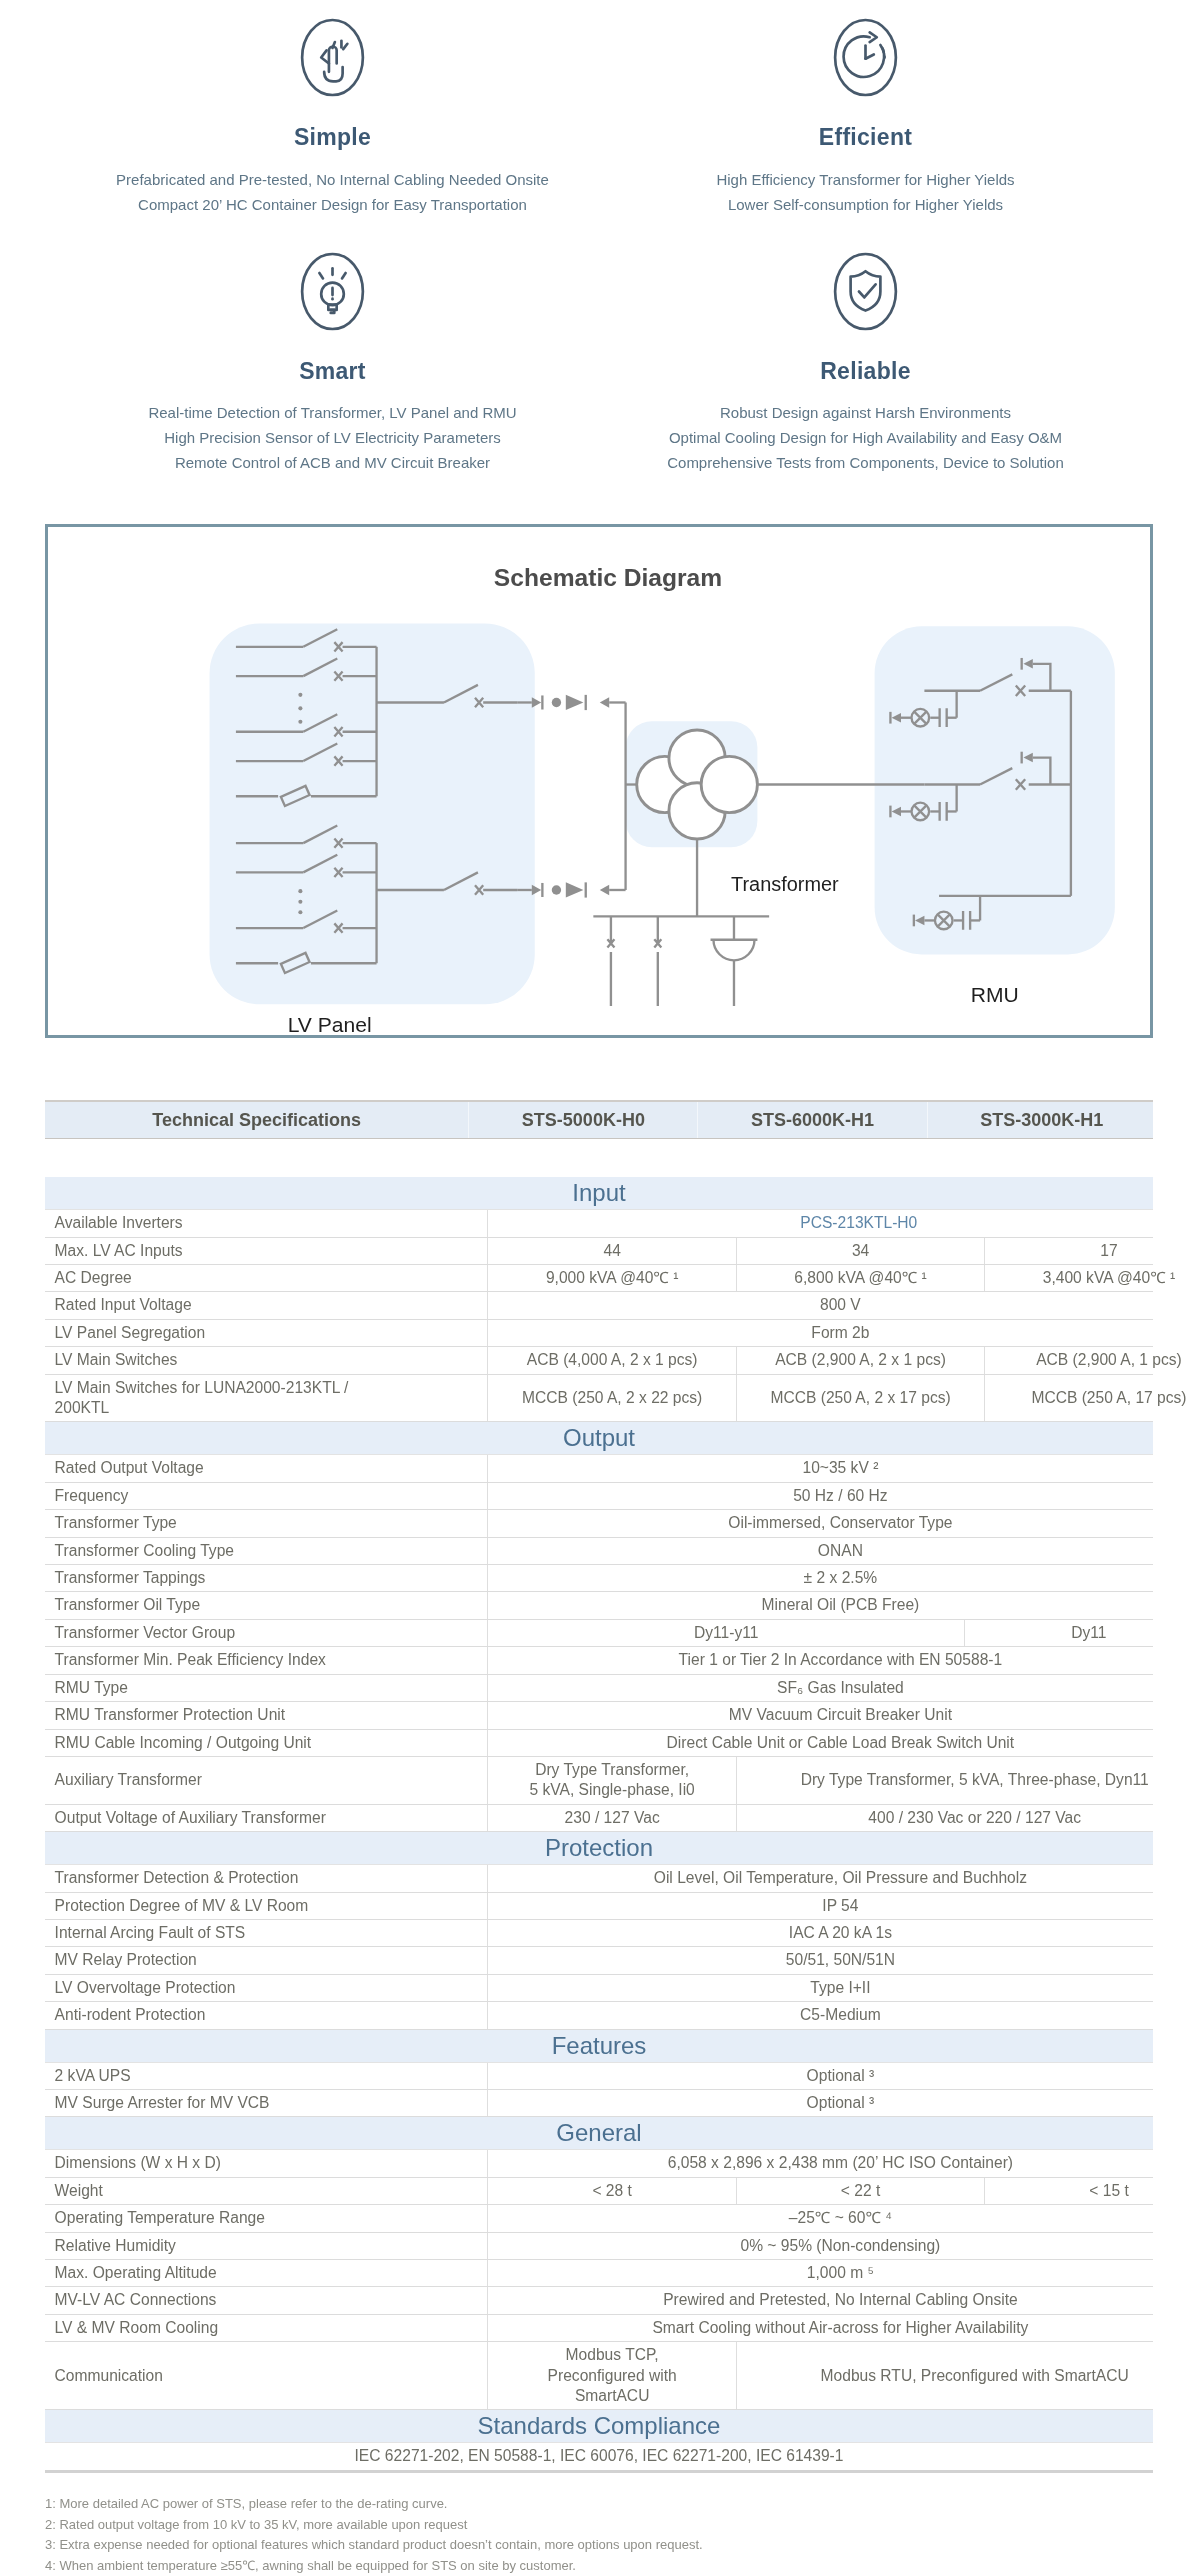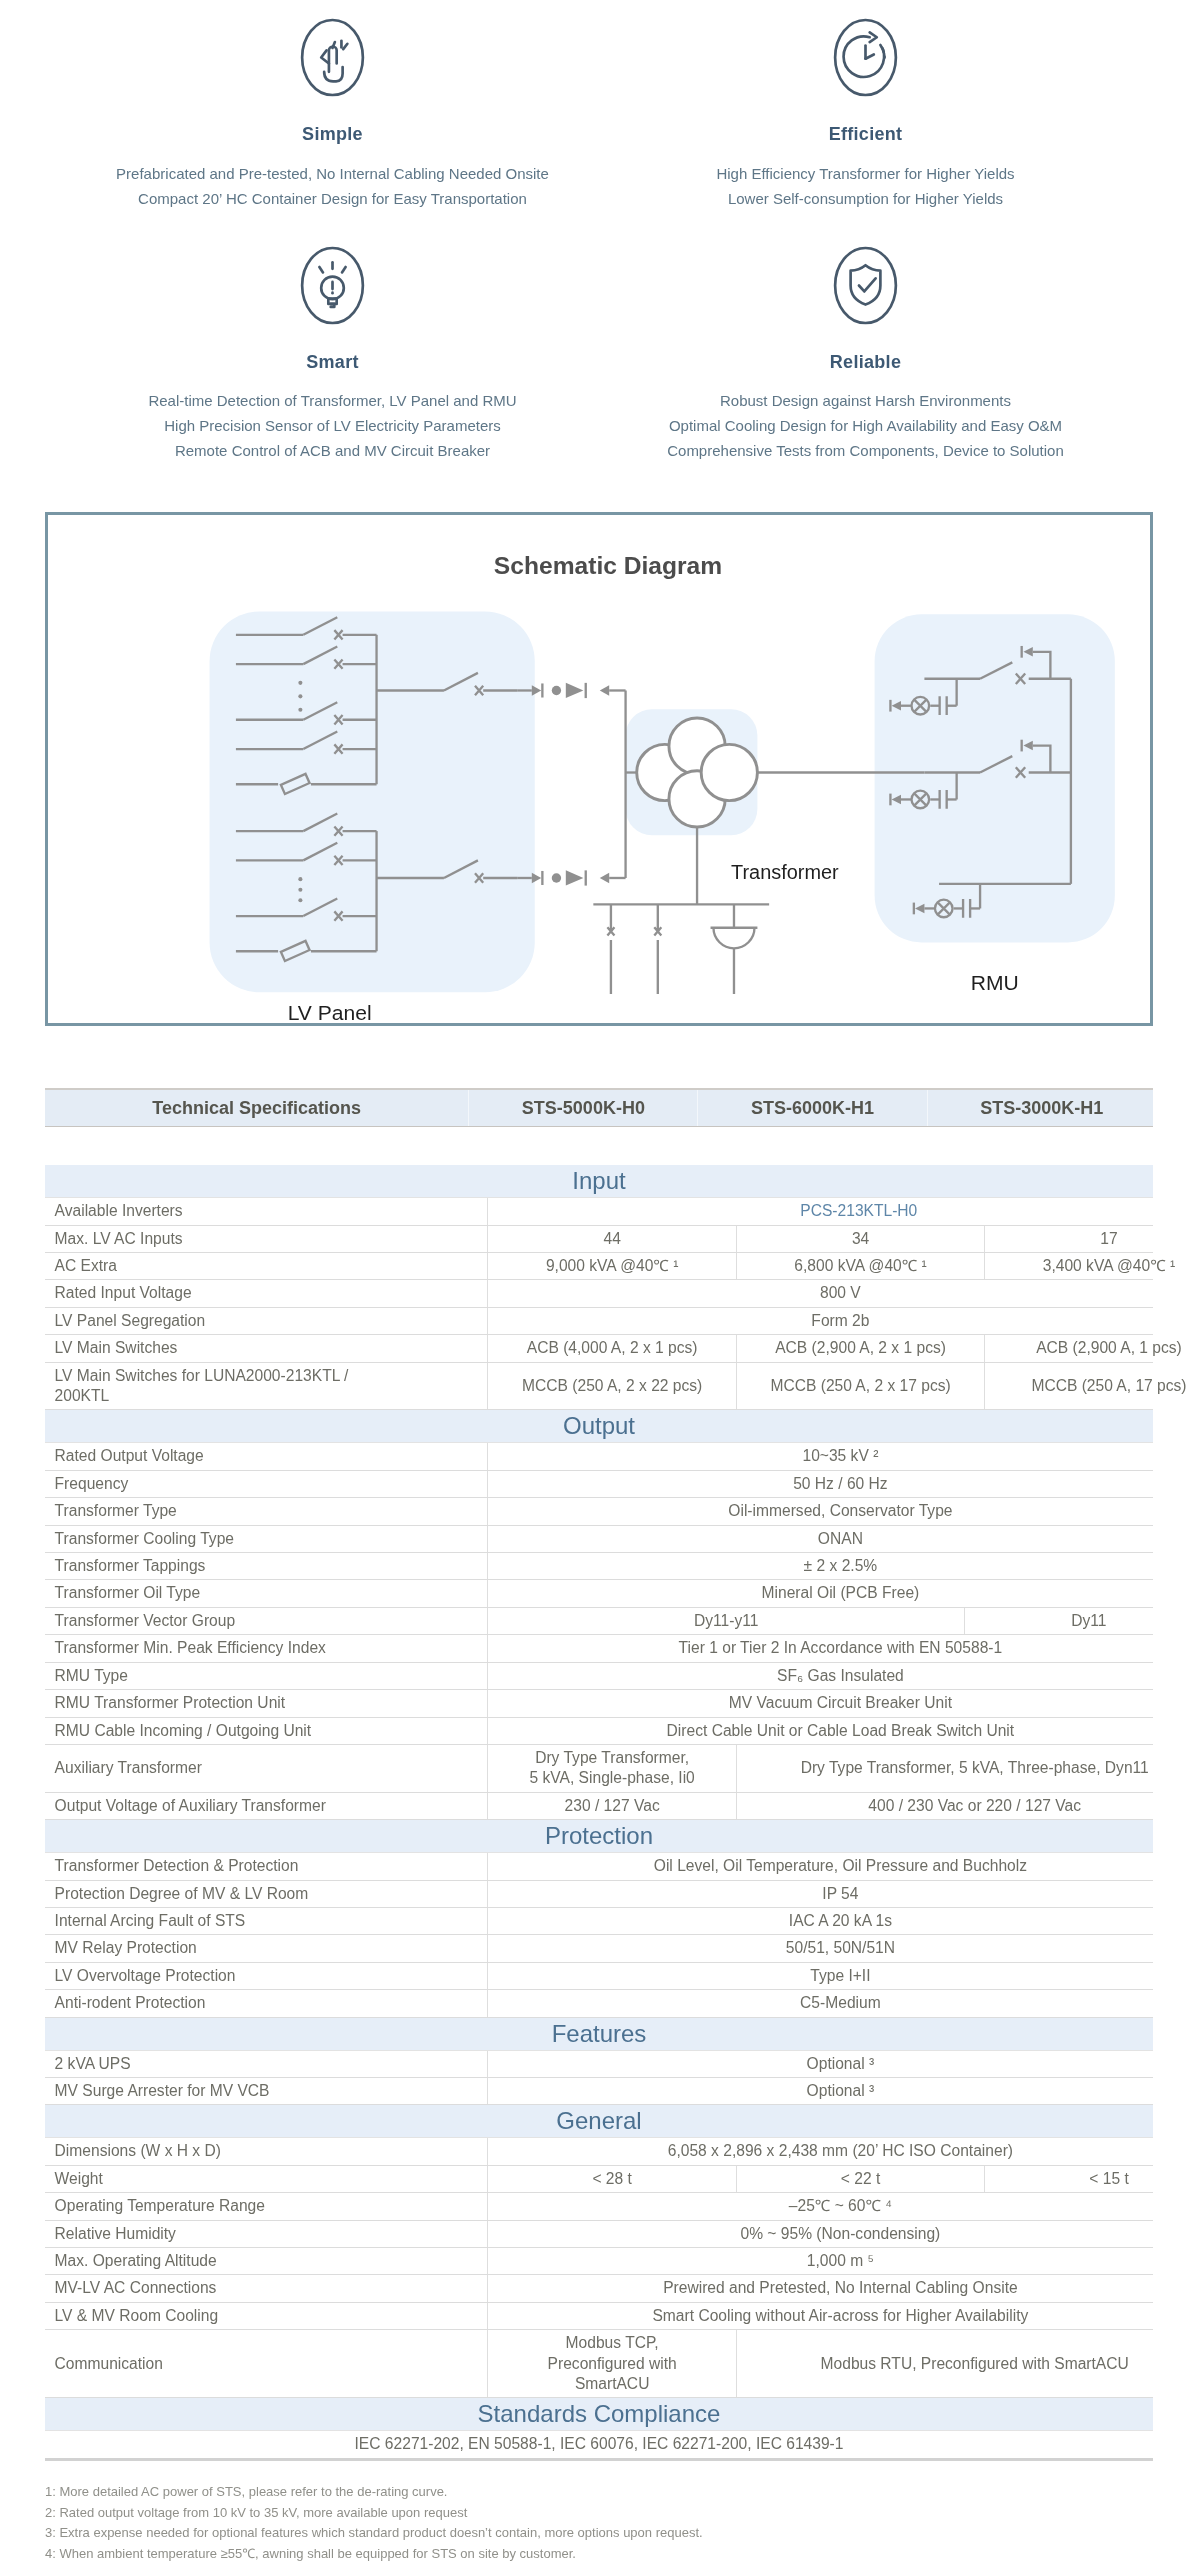--- a/index.html
+++ b/index.html
@@ -4,21 +4,21 @@
 <style>
   html,body{margin:0;padding:0;}
   body{
     width:1198px;height:2576px;overflow:hidden;background:#ffffff;
     font-family:"Liberation Sans", sans-serif;color:#6d6d65;
   }
   
   .features{display:grid;grid-template-columns:1fr 1fr;padding:17px 78px 0 78px;row-gap:34px;column-gap:24px;}
   .feature{text-align:center;}
   .f-icon svg{display:block;margin:0 auto;}
-  .f-title{margin-top:26px;font-size:18px;font-weight:bold;color:#3d5974;letter-spacing:0.3px;}
+  .f-title{margin-top:26px;font-size:23px;font-weight:bold;color:#3d5974;letter-spacing:0.3px;}
   .f-lines{margin-top:15.6px;}
   .f-line{font-size:15px;line-height:25px;color:#5e7687;}
   
   .schem-box{margin:49px 45px 0 45px;border:3.6px solid #7896a4;background:#fff;height:508px;position:relative;padding-left:18px;}
   .schem-box svg{display:block;}
   
   .spec-table{margin:62px 45px 0 45px;}
   .t-header{display:flex;background:#e4ecf5;border-top:2.4px solid #cfccc8;border-bottom:1.8px solid #c7c4c0;height:36px;}
   .hc{display:flex;align-items:center;justify-content:center;font-size:18px;font-weight:bold;color:#55554e;}
   .hc.hlabel{flex:0 0 38.2%;}
@@ -266,21 +266,21 @@
         <div class="cell lbl">Available Inverters</div>
         <div class="cell v link" style="flex: 0 0 61.8%; padding-left: 28px;">PCS-213KTL-H0</div>
       </div>
       <div class="row">
         <div class="cell lbl">Max. LV AC Inputs</div>
         <div class="cell v" style="flex: 0 0 20.6%;">44</div>
         <div class="cell v" style="flex: 0 0 20.6%;">34</div>
         <div class="cell v" style="flex: 0 0 20.6%;">17</div>
       </div>
       <div class="row">
-        <div class="cell lbl">AC Extra</div>
+        <div class="cell lbl">AC Degree</div>
         <div class="cell v" style="flex: 0 0 20.6%;">9,000 kVA @40℃ ¹</div>
         <div class="cell v" style="flex: 0 0 20.6%;">6,800 kVA @40℃ ¹</div>
         <div class="cell v" style="flex: 0 0 20.6%;">3,400 kVA @40℃ ¹</div>
       </div>
       <div class="row">
         <div class="cell lbl">Rated Input Voltage</div>
         <div class="cell v" style="flex: 0 0 61.8%;">800 V</div>
       </div>
       <div class="row">
         <div class="cell lbl">LV Panel Segregation</div>

